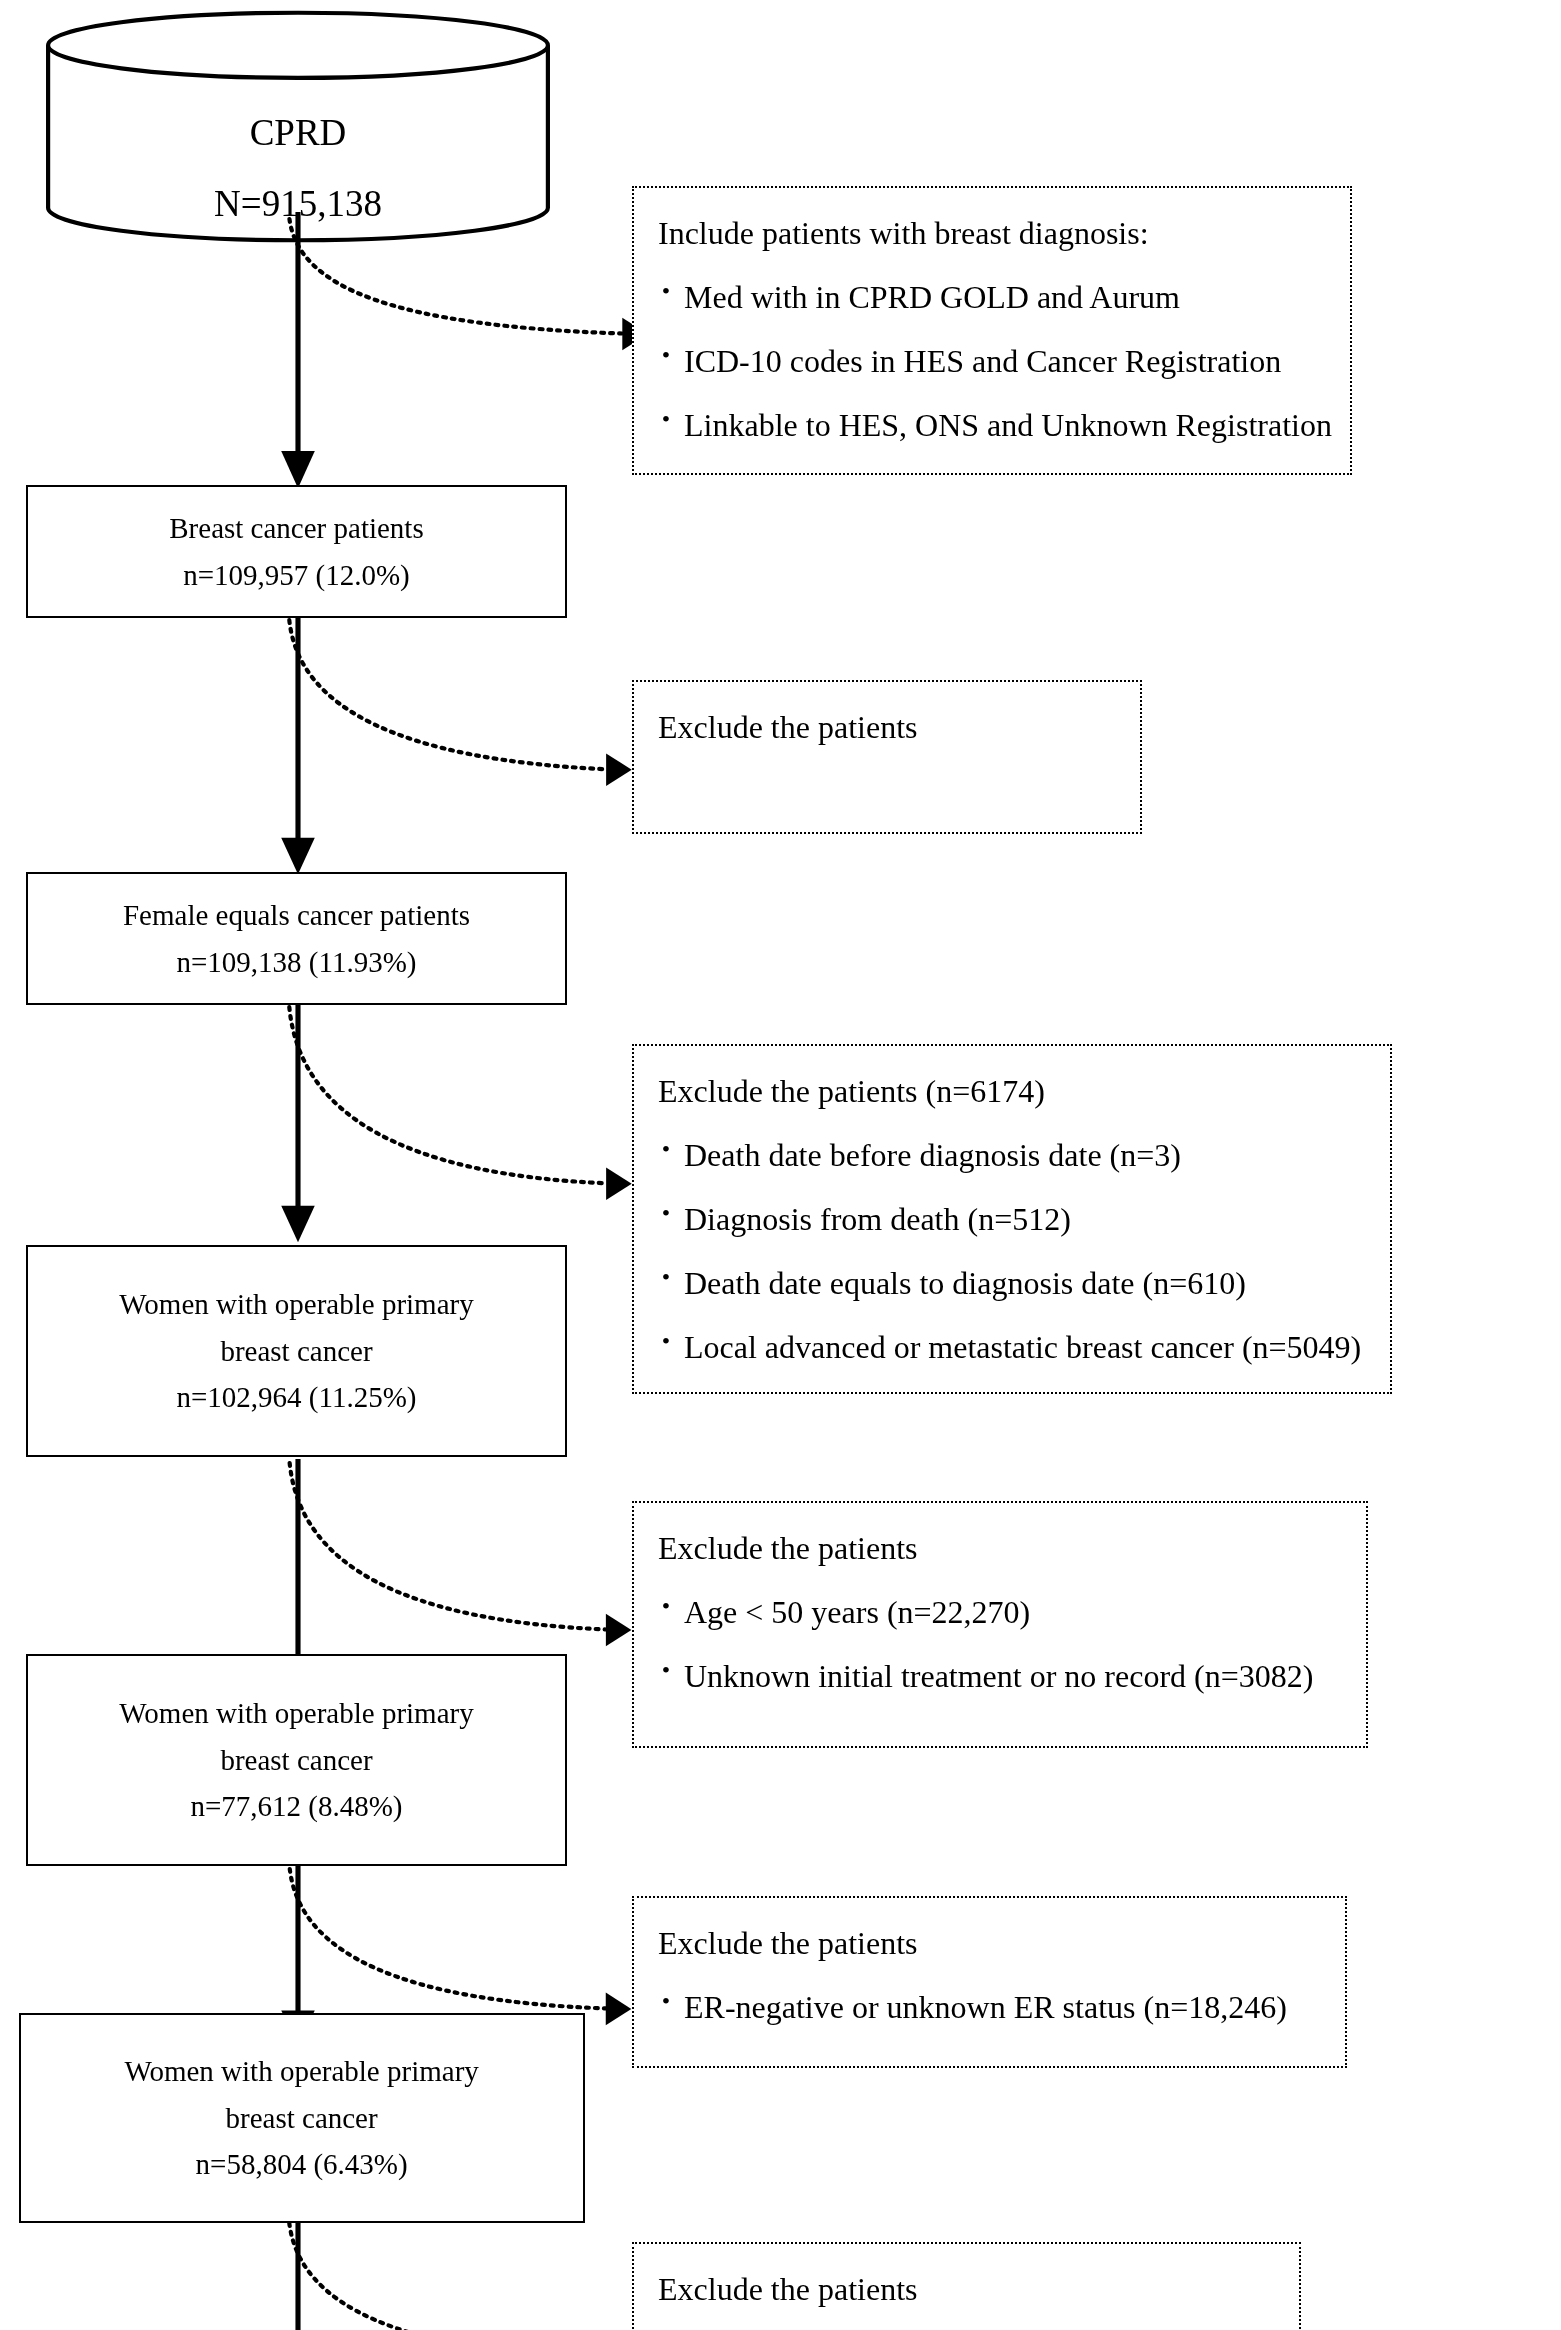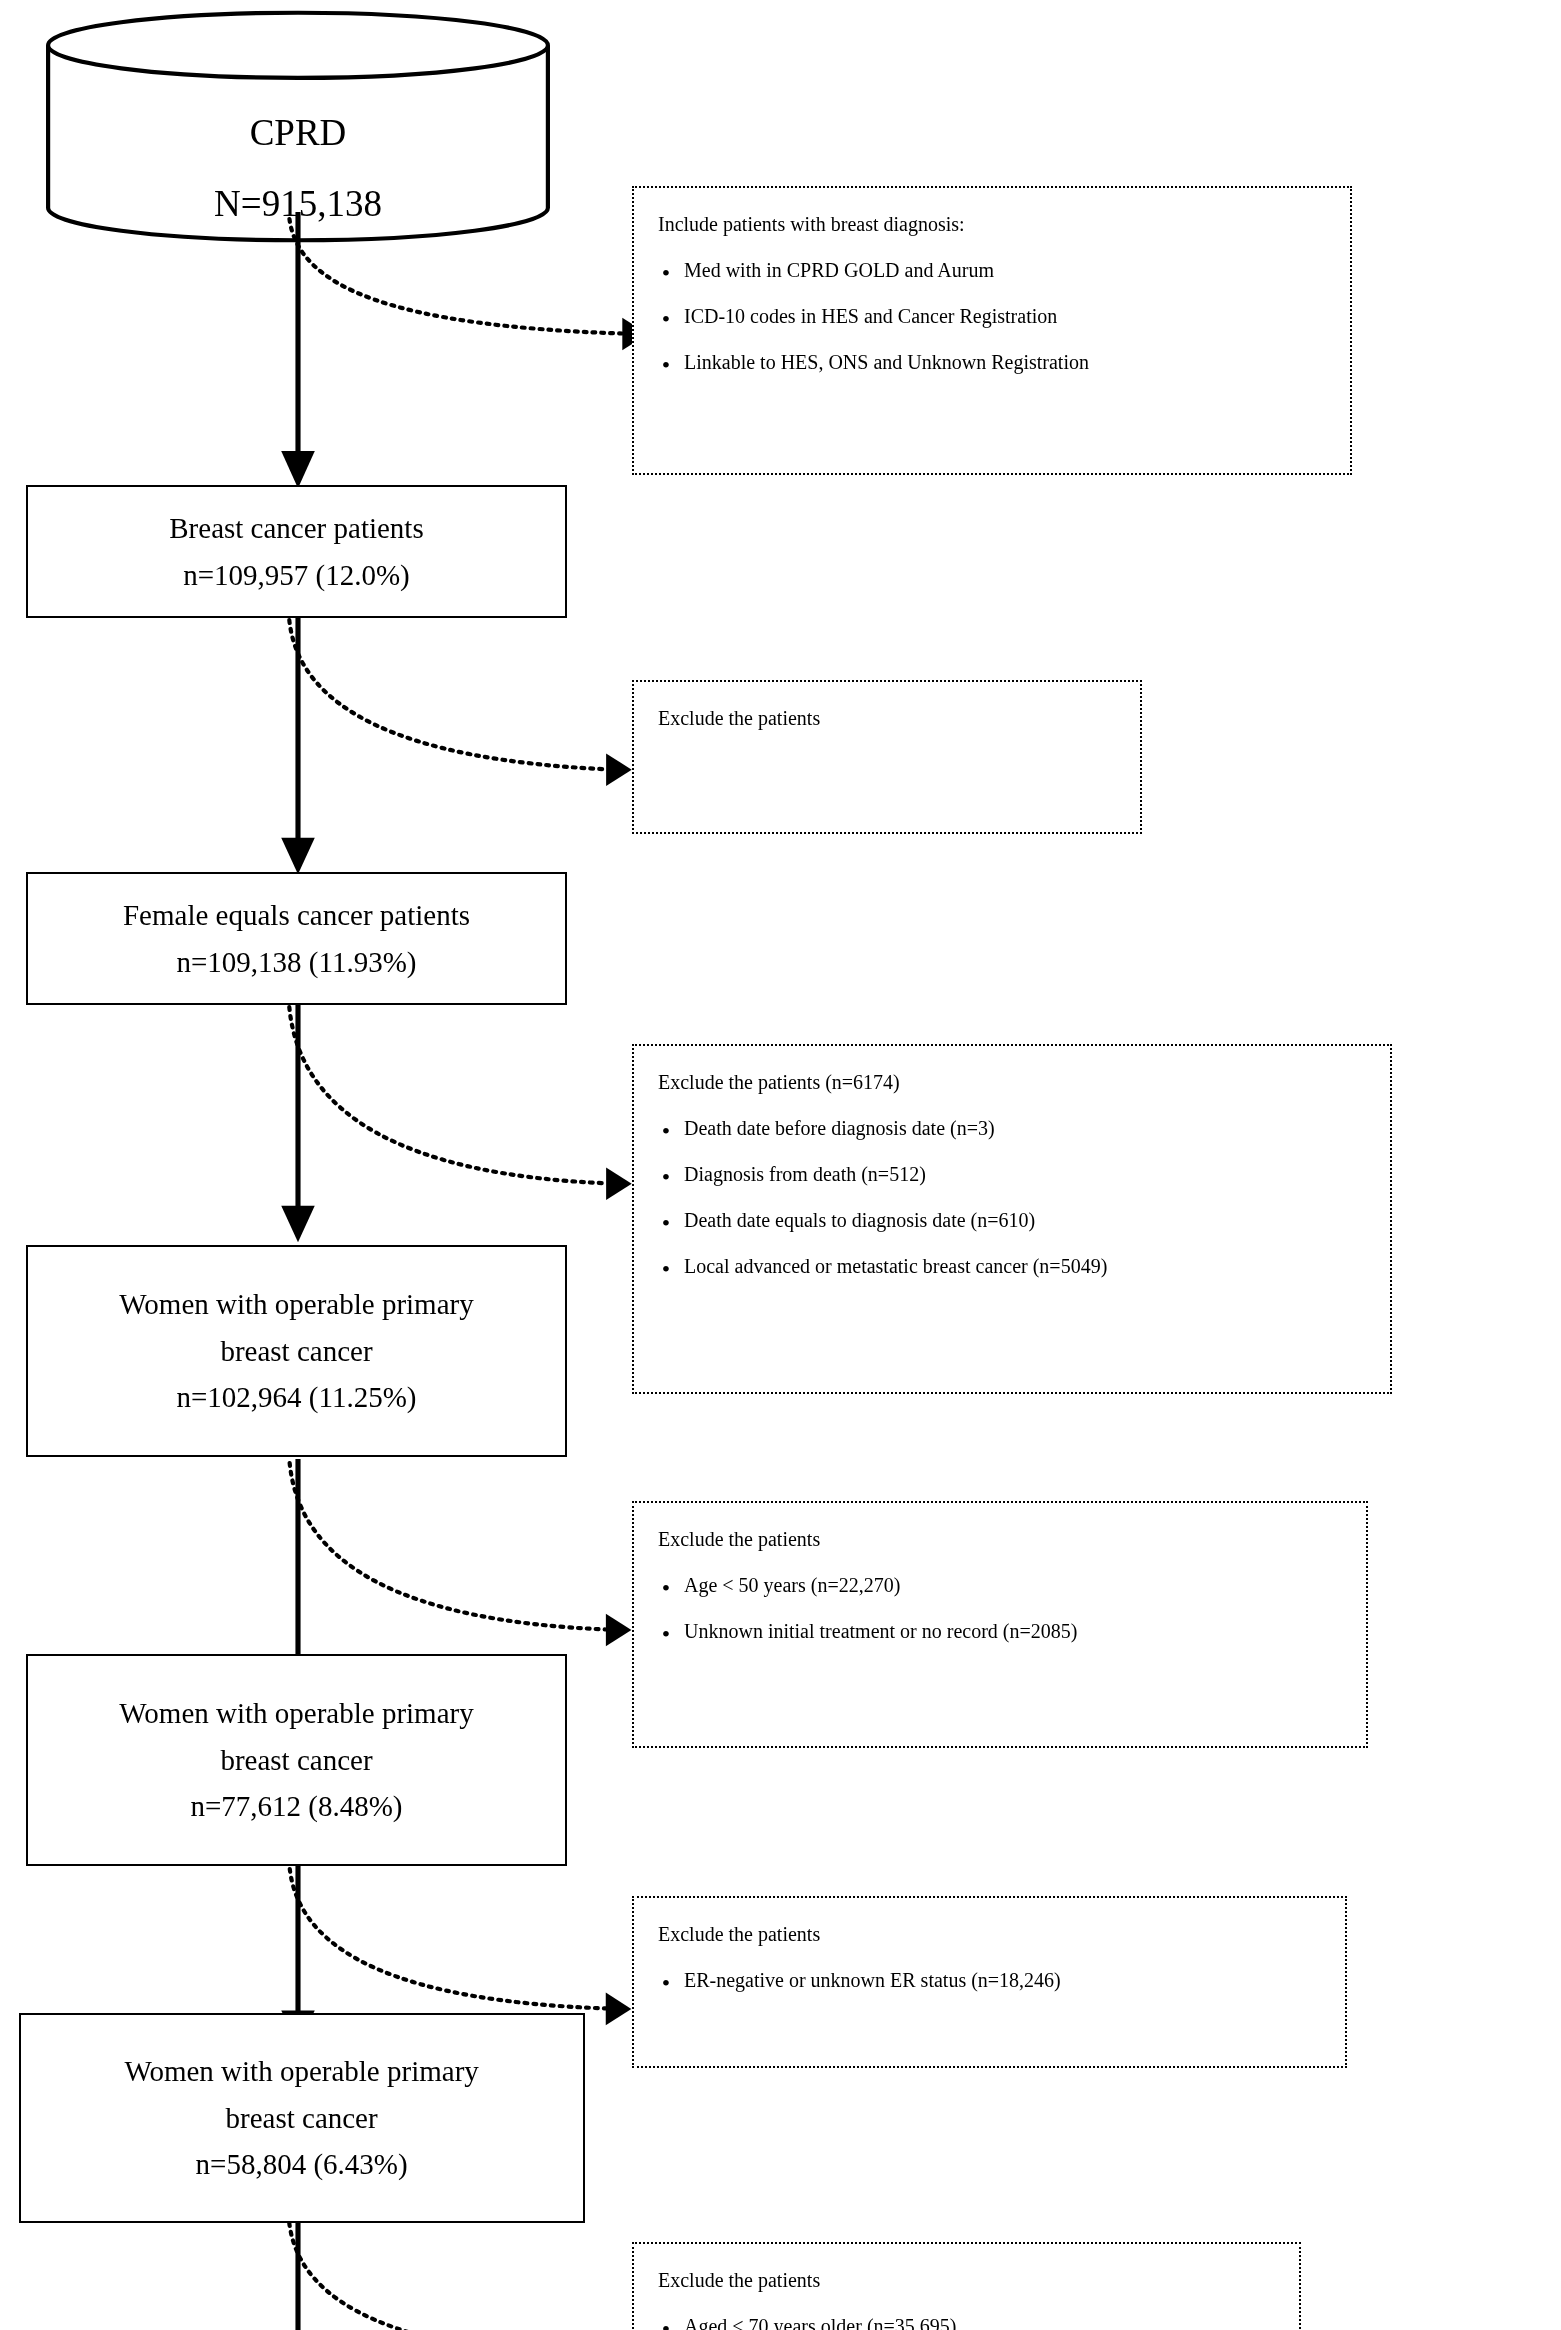--- a/index.html
+++ b/index.html
@@ -32,21 +32,21 @@
     line-height: 1.62;
   }
   .node .line { display: block; white-space: nowrap; }
 
   
   .dbox {
     position: absolute;
     box-sizing: border-box;
     border: 2.3px dotted #000000;
     background: #ffffff;
-    font-size: 20px;
+    font-size: 32px;
     line-height: 1.5;
     padding: 20.5px 18.6px 20.5px 24px;
   }
   .dbox .head {
     display: block;
     white-space: nowrap;
     margin-bottom: 16px;
   }
   .dbox .bullets { display: block; }
   .dbox .bullet {
@@ -201,21 +201,21 @@
       <span class="bullet">Diagnosis from death (n=512)</span>
       <span class="bullet">Death date equals to diagnosis date (n=610)</span>
       <span class="bullet">Local advanced or metastatic breast cancer (n=5049)</span>
     </span>
   </div>
 
   <div class="dbox" style="left:632px; top:1501px; width:736px; height:247px;">
     <span class="head">Exclude the patients</span>
     <span class="bullets">
       <span class="bullet">Age &lt; 50 years (n=22,270)</span>
-      <span class="bullet">Unknown initial treatment or no record (n=2085)</span>
+      <span class="bullet">Unknown initial treatment or no record (n=3082)</span>
     </span>
   </div>
 
   <div class="dbox" style="left:632px; top:1896px; width:715px; height:172px;">
     <span class="head">Exclude the patients</span>
     <span class="bullets">
       <span class="bullet">ER-negative or unknown ER status (n=18,246)</span>
     </span>
   </div>
 

